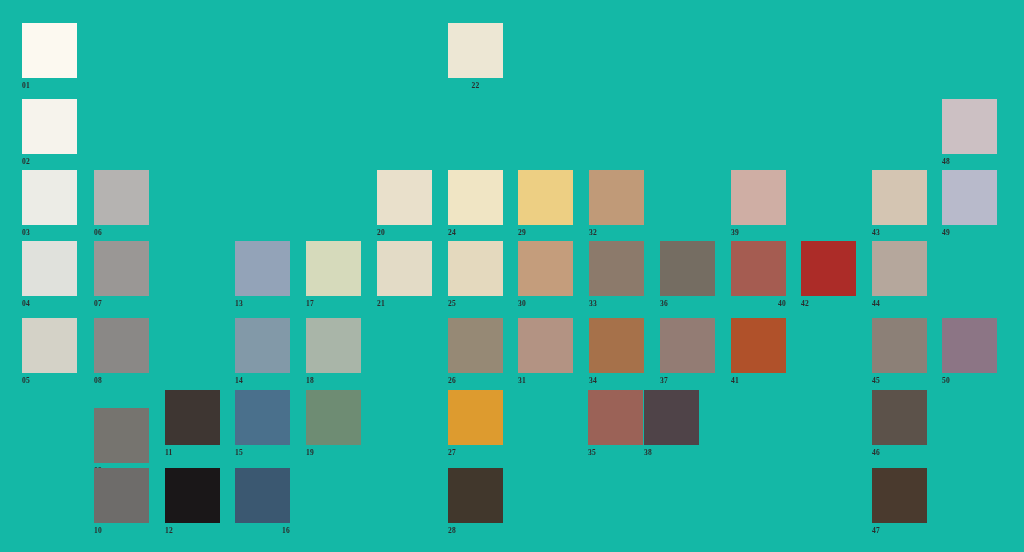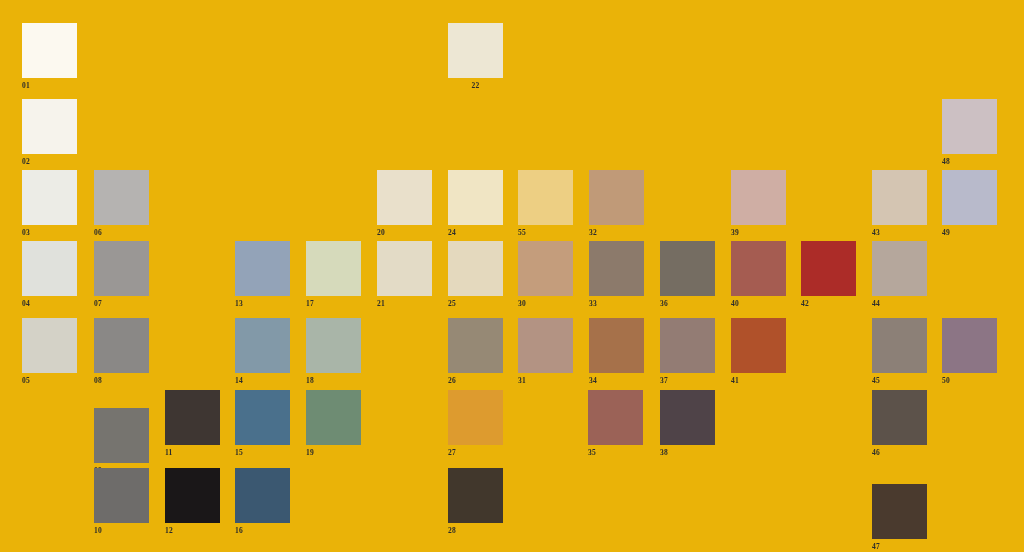--- a/index.html
+++ b/index.html
@@ -38,21 +38,21 @@
     color: #2b2b2b;
     line-height: 10px;
     margin-top: 3px;
     letter-spacing: 0.2px;
     white-space: nowrap;
   }
 </style>
 </head>
 <body>
 
-<div id="palette-canvas" style="background: #eab308; width: 1024px; height: 552px;">
+<div id="palette-canvas" style="background: #14b8a6; width: 1024px; height: 552px;">
     <div class="swatch-cell" style="left: 22px; top: 23px; width: 55px;">
       <div class="swatch-chip" style="width: 55px; height: 55px; background: rgb(252, 249, 240);"></div>
       <span class="swatch-label" style="color: rgb(43, 43, 43);">01</span>
     </div>
     <div class="swatch-cell" style="left: 448px; top: 23px; width: 55px; text-align: center;">
       <div class="swatch-chip" style="width: 55px; height: 55px; background: rgb(237, 231, 212);"></div>
       <span class="swatch-label" style="color: rgb(43, 43, 43);">22</span>
     </div>
     <div class="swatch-cell" style="left: 22px; top: 99px; width: 55px;">
       <div class="swatch-chip" style="width: 55px; height: 55px; background: rgb(246, 243, 236);"></div>
@@ -73,21 +73,21 @@
     <div class="swatch-cell" style="left: 377px; top: 170px; width: 55px;">
       <div class="swatch-chip" style="width: 55px; height: 55px; background: rgb(233, 224, 203);"></div>
       <span class="swatch-label" style="color: rgb(43, 43, 43);">20</span>
     </div>
     <div class="swatch-cell" style="left: 448px; top: 170px; width: 55px;">
       <div class="swatch-chip" style="width: 55px; height: 55px; background: rgb(240, 229, 196);"></div>
       <span class="swatch-label" style="color: rgb(43, 43, 43);">24</span>
     </div>
     <div class="swatch-cell" style="left: 518px; top: 170px; width: 55px;">
       <div class="swatch-chip" style="width: 55px; height: 55px; background: rgb(237, 207, 131);"></div>
-      <span class="swatch-label" style="color: rgb(43, 43, 43);">55</span>
+      <span class="swatch-label" style="color: rgb(43, 43, 43);">29</span>
     </div>
     <div class="swatch-cell" style="left: 589px; top: 170px; width: 55px;">
       <div class="swatch-chip" style="width: 55px; height: 55px; background: rgb(192, 154, 120);"></div>
       <span class="swatch-label" style="color: rgb(43, 43, 43);">32</span>
     </div>
     <div class="swatch-cell" style="left: 731px; top: 170px; width: 55px;">
       <div class="swatch-chip" style="width: 55px; height: 55px; background: rgb(207, 174, 164);"></div>
       <span class="swatch-label" style="color: rgb(43, 43, 43);">39</span>
     </div>
     <div class="swatch-cell" style="left: 872px; top: 170px; width: 55px;">
@@ -127,21 +127,21 @@
       <span class="swatch-label" style="color: rgb(43, 43, 43);">30</span>
     </div>
     <div class="swatch-cell" style="left: 589px; top: 241px; width: 55px;">
       <div class="swatch-chip" style="width: 55px; height: 55px; background: rgb(140, 122, 107);"></div>
       <span class="swatch-label" style="color: rgb(43, 43, 43);">33</span>
     </div>
     <div class="swatch-cell" style="left: 660px; top: 241px; width: 55px;">
       <div class="swatch-chip" style="width: 55px; height: 55px; background: rgb(117, 109, 98);"></div>
       <span class="swatch-label" style="color: rgb(43, 43, 43);">36</span>
     </div>
-    <div class="swatch-cell" style="left: 731px; top: 241px; width: 55px;">
+    <div class="swatch-cell" style="left: 731px; top: 241px; width: 55px; text-align: right;">
       <div class="swatch-chip" style="width: 55px; height: 55px; background: rgb(165, 92, 81);"></div>
       <span class="swatch-label" style="color: rgb(43, 43, 43);">40</span>
     </div>
     <div class="swatch-cell" style="left: 801px; top: 241px; width: 55px;">
       <div class="swatch-chip" style="width: 55px; height: 55px; background: rgb(172, 44, 40);"></div>
       <span class="swatch-label" style="color: rgb(43, 43, 43);">42</span>
     </div>
     <div class="swatch-cell" style="left: 872px; top: 241px; width: 55px;">
       <div class="swatch-chip" style="width: 55px; height: 55px; background: rgb(181, 167, 156);"></div>
       <span class="swatch-label" style="color: rgb(43, 43, 43);">44</span>
@@ -207,41 +207,41 @@
       <span class="swatch-label" style="color: rgb(43, 43, 43);">19</span>
     </div>
     <div class="swatch-cell" style="left: 448px; top: 390px; width: 55px;">
       <div class="swatch-chip" style="width: 55px; height: 55px; background: rgb(221, 155, 47);"></div>
       <span class="swatch-label" style="color: rgb(43, 43, 43);">27</span>
     </div>
     <div class="swatch-cell" style="left: 588px; top: 390px; width: 55px;">
       <div class="swatch-chip" style="width: 55px; height: 55px; background: rgb(155, 98, 87);"></div>
       <span class="swatch-label" style="color: rgb(43, 43, 43);">35</span>
     </div>
-    <div class="swatch-cell" style="left: 660px; top: 390px; width: 55px;">
+    <div class="swatch-cell" style="left: 644px; top: 390px; width: 55px;">
       <div class="swatch-chip" style="width: 55px; height: 55px; background: rgb(79, 67, 72);"></div>
       <span class="swatch-label" style="color: rgb(43, 43, 43);">38</span>
     </div>
     <div class="swatch-cell" style="left: 872px; top: 390px; width: 55px;">
       <div class="swatch-chip" style="width: 55px; height: 55px; background: rgb(92, 82, 74);"></div>
       <span class="swatch-label" style="color: rgb(43, 43, 43);">46</span>
     </div>
     <div class="swatch-cell" style="left: 94px; top: 468px; width: 55px;">
       <div class="swatch-chip" style="width: 55px; height: 55px; background: rgb(110, 108, 106);"></div>
       <span class="swatch-label" style="color: rgb(43, 43, 43);">10</span>
     </div>
     <div class="swatch-cell" style="left: 165px; top: 468px; width: 55px;">
       <div class="swatch-chip" style="width: 55px; height: 55px; background: rgb(26, 23, 24);"></div>
       <span class="swatch-label" style="color: rgb(43, 43, 43);">12</span>
     </div>
     <div class="swatch-cell" style="left: 235px; top: 468px; width: 55px;">
       <div class="swatch-chip" style="width: 55px; height: 55px; background: rgb(59, 88, 113);"></div>
-      <span class="swatch-label" style="color: rgb(43, 43, 43);">16</span>
+      <span class="swatch-label" style="color: rgb(43, 43, 43); text-align: right;">16</span>
     </div>
     <div class="swatch-cell" style="left: 448px; top: 468px; width: 55px;">
       <div class="swatch-chip" style="width: 55px; height: 55px; background: rgb(65, 55, 44);"></div>
       <span class="swatch-label" style="color: rgb(43, 43, 43);">28</span>
     </div>
-    <div class="swatch-cell" style="left: 872px; top: 484px; width: 41px;">
+    <div class="swatch-cell" style="left: 872px; top: 468px; width: 41px;">
       <div class="swatch-chip" style="width: 55px; height: 55px; background: rgb(74, 58, 46);"></div>
       <span class="swatch-label" style="color: rgb(43, 43, 43);">47</span>
     </div>
   </div>
 
 </body></html>

